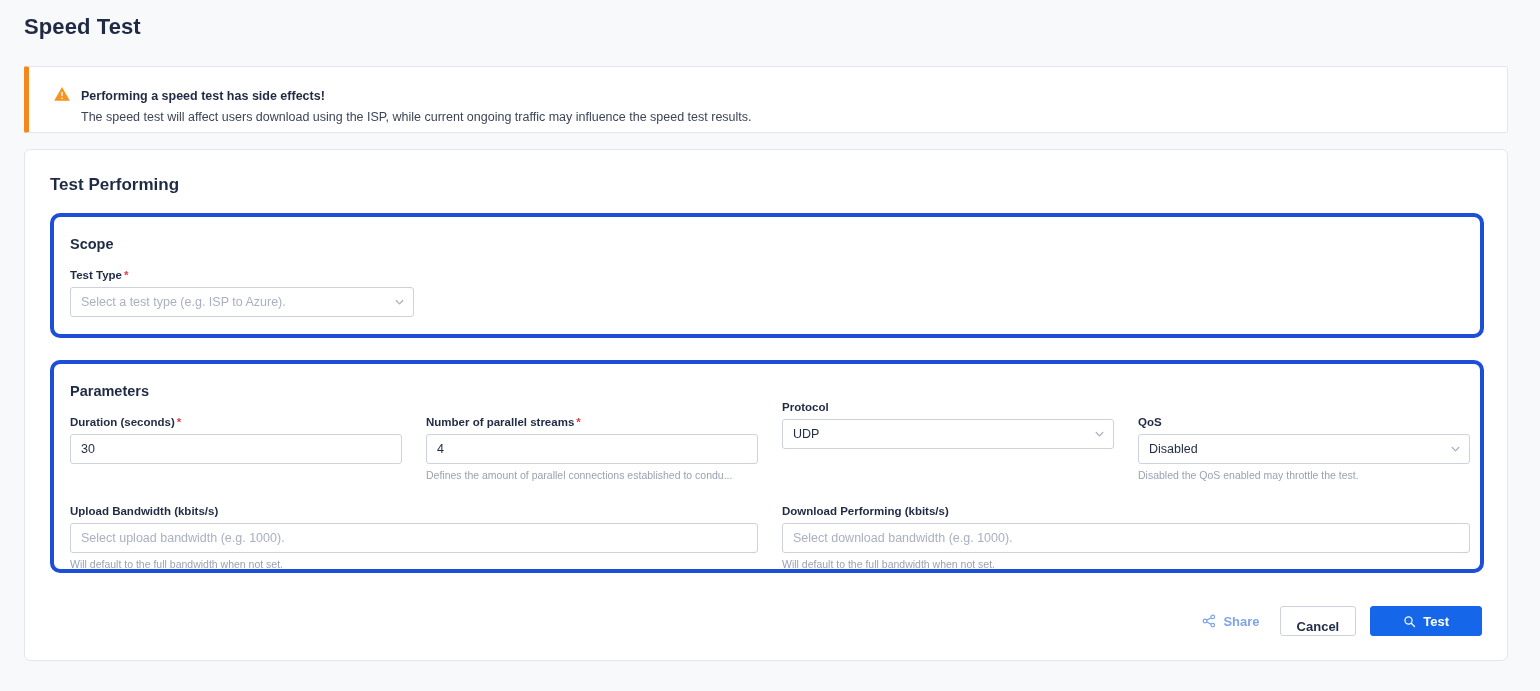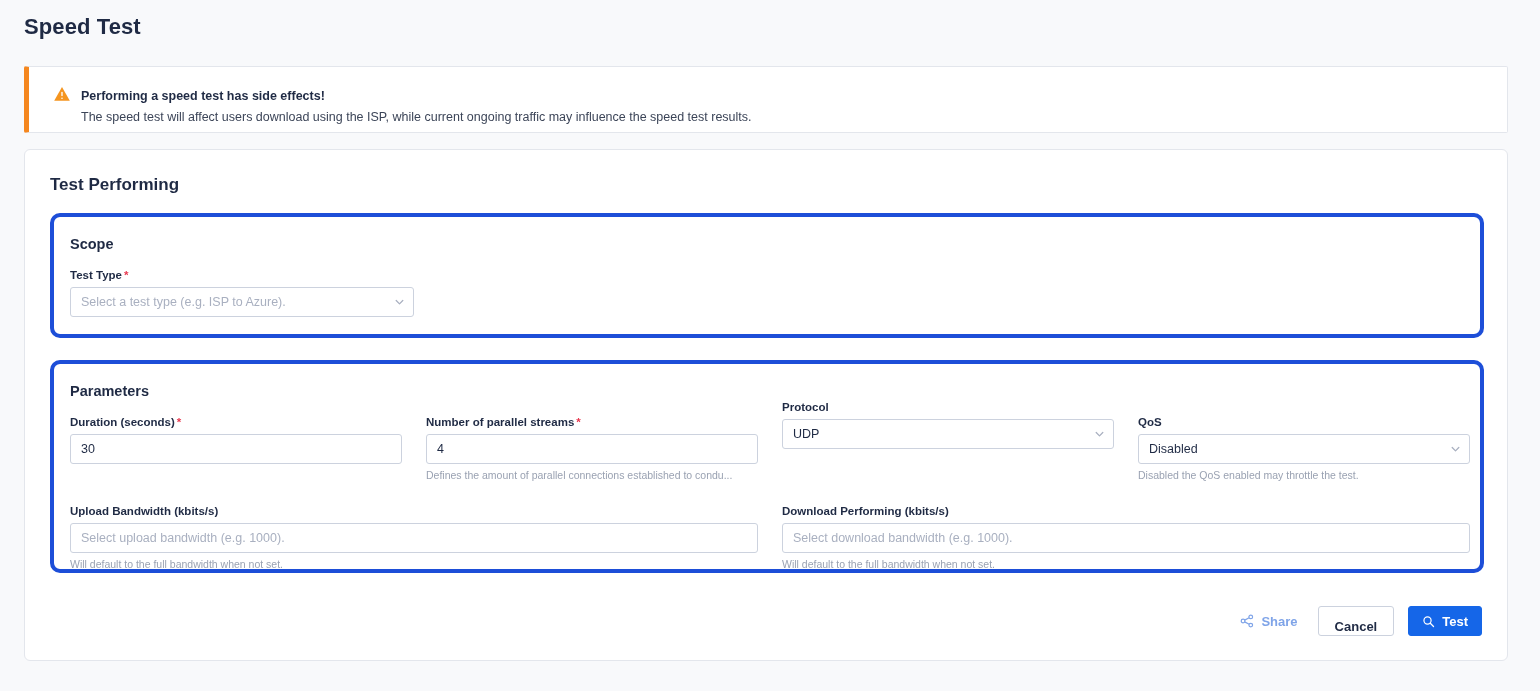--- a/index.html
+++ b/index.html
@@ -119,21 +119,21 @@
     font-family: "Liberation Sans", sans-serif;
     padding: 6px 6px;
   }
   .btn-cancel {
     height: 30px; padding: 12px 16px;
     background: #fff; border: 1px solid #ccd2de; border-radius: 3px;
     color: #1f2a44; font-size: 13px; font-weight: bold;
     font-family: "Liberation Sans", sans-serif; cursor: pointer;
   }
   .btn-test {
-    height: 30px; padding: 0 13px;
+    height: 30px; padding: 0 32px;
     display: flex; align-items: center; gap: 7px;
     background: #1566e8; border: 1px solid #1566e8; border-radius: 3px;
     color: #ffffff; font-size: 13px; font-weight: bold;
     font-family: "Liberation Sans", sans-serif; cursor: pointer;
   }
 </style>
 </head>
 <body>
 
 <div class="page">

